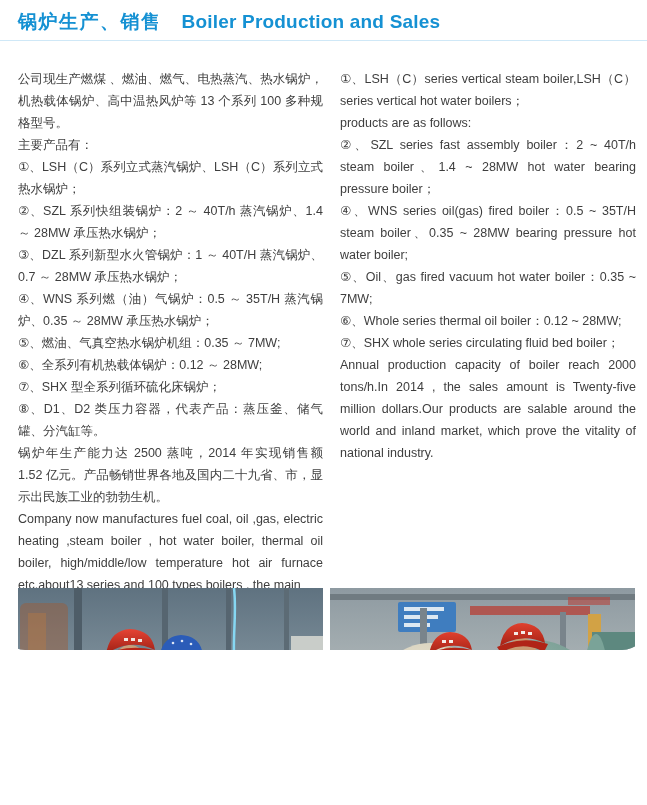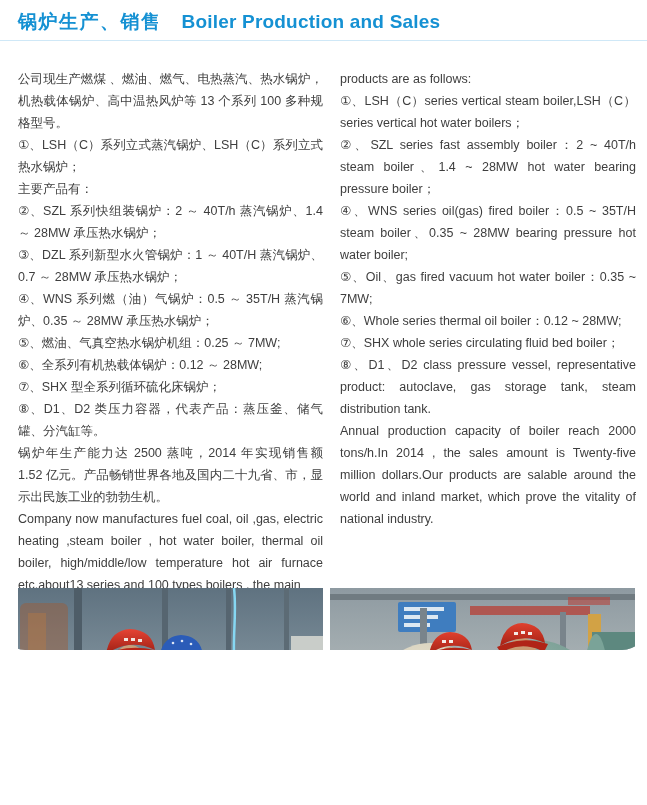--- a/index.html
+++ b/index.html
@@ -25,42 +25,41 @@
 
 <div class="page">
 
   <div class="header">
     <span class="title-zh">锅炉生产、销售</span><span class="title-en">Boiler Production and Sales</span>
   </div>
   <div class="rule"></div>
 
   <div class="col col-left">
     <p>公司现生产燃煤 、燃油、燃气、电热蒸汽、热水锅炉，机热载体锅炉、高中温热风炉等 13 个系列 100 多种规格型号。</p>
+    <p>主要产品有：</p>
     <p>①、LSH（C）系列立式蒸汽锅炉、LSH（C）系列立式热水锅炉；</p>
-    <p>主要产品有：</p>
     <p>②、SZL 系列快组装锅炉：2 ～ 40T/h 蒸汽锅炉、1.4 ～ 28MW 承压热水锅炉；</p>
     <p>③、DZL 系列新型水火管锅炉：1 ～ 40T/H 蒸汽锅炉、0.7 ～ 28MW 承压热水锅炉；</p>
     <p>④、WNS 系列燃（油）气锅炉：0.5 ～ 35T/H 蒸汽锅炉、0.35 ～ 28MW 承压热水锅炉；</p>
-    <p>⑤、燃油、气真空热水锅炉机组：0.25 ～ 7MW;</p>
+    <p>⑤、燃油、气真空热水锅炉机组：0.35 ～ 7MW;</p>
     <p>⑥、全系列有机热载体锅炉：0.12 ～ 28MW;</p>
     <p>⑦、SHX 型全系列循环硫化床锅炉；</p>
     <p>⑧、D1、D2 类压力容器，代表产品：蒸压釜、储气罐、分汽缸等。</p>
     <p>锅炉年生产能力达 2500 蒸吨，2014 年实现销售额 1.52 亿元。产品畅销世界各地及国内二十九省、市，显示出民族工业的勃勃生机。</p>
     <p>Company now manufactures fuel coal, oil ,gas, electric heating ,steam boiler , hot water boiler, thermal oil boiler, high/middle/low temperature hot air furnace etc,about13 series and 100 types boilers , the main</p>
   </div>
 
   <div class="col col-right">
+    <p>①、LSH（C）series vertical steam boiler,LSH（C）series vertical hot water boilers；</p>
     <p>products are as follows:</p>
-    <p>①、LSH（C）series vertical steam boiler,LSH（C）series vertical hot water boilers；</p>
     <p>②、SZL series fast assembly boiler：2 ~ 40T/h steam boiler、1.4 ~ 28MW hot water bearing pressure boiler；</p>
     <p>④、WNS series oil(gas) fired boiler：0.5 ~ 35T/H steam boiler、0.35 ~ 28MW bearing pressure hot water boiler;</p>
     <p>⑤、Oil、gas fired vacuum hot water boiler：0.35 ~ 7MW;</p>
     <p>⑥、Whole series thermal oil boiler：0.12 ~ 28MW;</p>
     <p>⑦、SHX whole series circulating fluid bed boiler；</p>
-    <p>⑧、D1、D2 class pressure vessel, representative product: autoclave, gas storage tank, steam distribution tank.</p>
     <p>Annual production capacity of boiler reach 2000 tons/h.In 2014 , the sales amount is Twenty-five million dollars.Our products are salable around the world and inland market, which prove the vitality of national industry.</p>
   </div>
 
   <svg class="photo photo-left" viewBox="0 0 305 217" preserveAspectRatio="none">
     <defs>
       <linearGradient id="winG" x1="0" y1="0" x2="0" y2="1">
         <stop offset="0" stop-color="#5f7280"></stop>
           <stop offset="1" stop-color="#93a4ad"></stop>
       </linearGradient>
       <radialGradient id="rollG" cx="0.4" cy="0.3" r="0.9">

